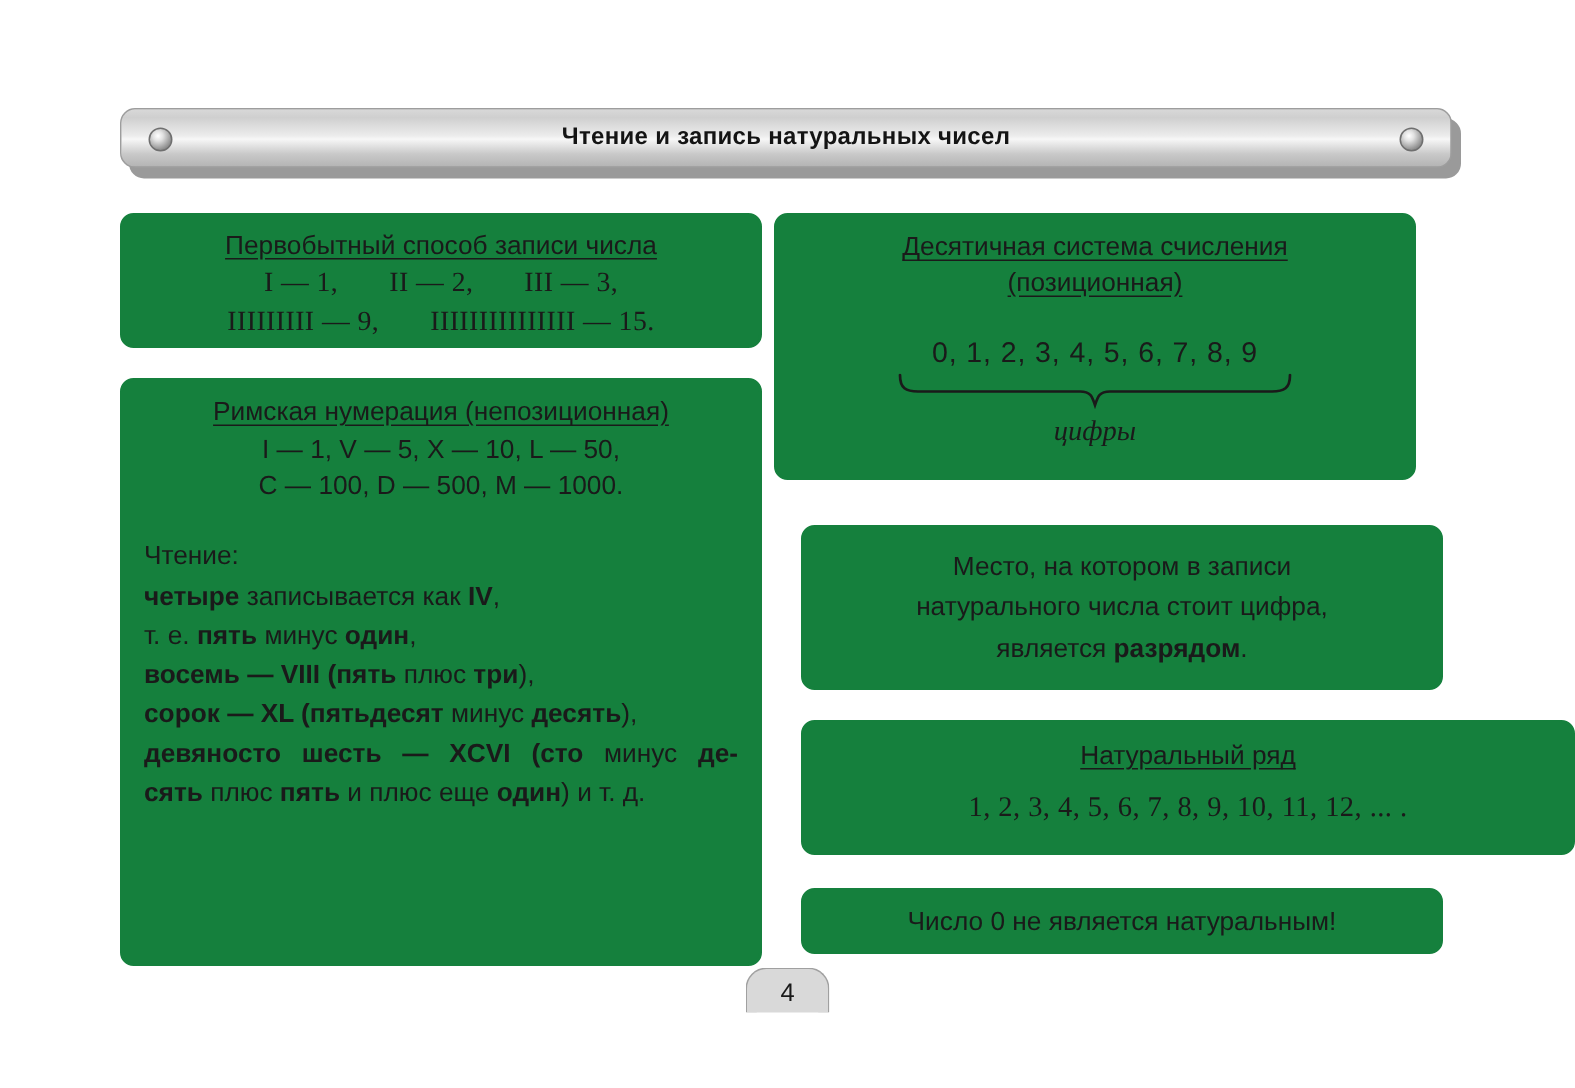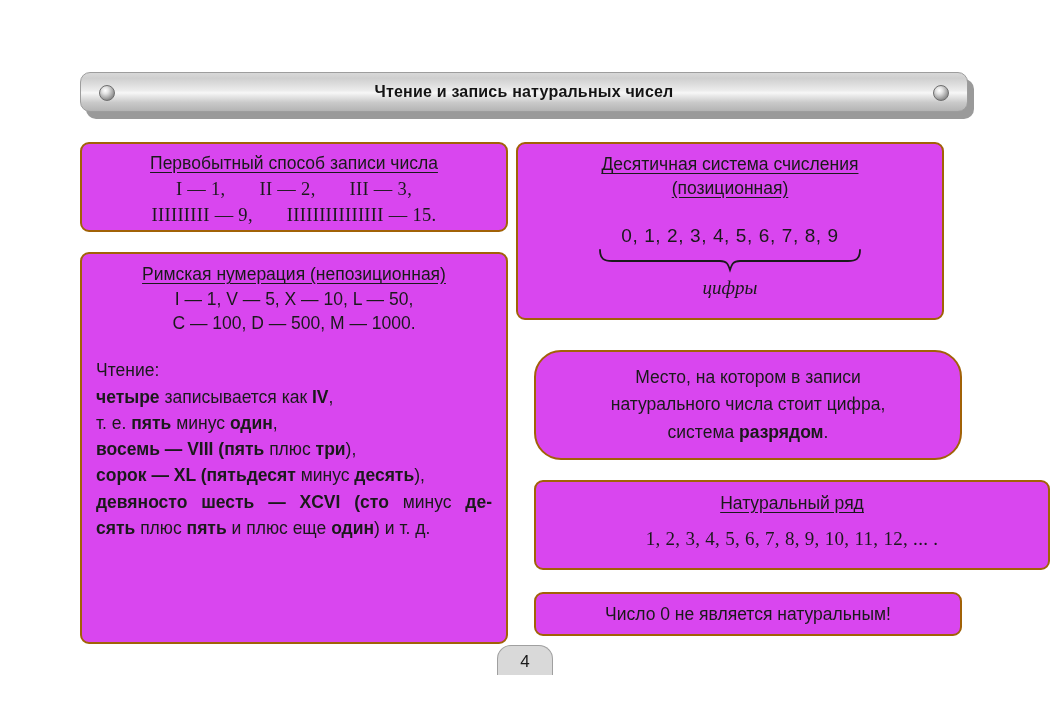--- a/index.html
+++ b/index.html
@@ -66,22 +66,22 @@
     border: 1px solid #6f6f6f;
     box-sizing: border-box;
   }
   .knob.left  { left: 18px; }
   .knob.right { right: 18px; }
 
   
   .panel {
     position: absolute;
     box-sizing: border-box;
-    background: #d946ef;
-    border: 2px solid #a16207;
+    background: #15803d;
+    border: 2px solid #15803d;
     border-radius: 9px;
   }
 
   .hd {
     text-align: center;
     font-size: 17.5px;
     text-decoration: underline;
     text-underline-offset: 3px;
     line-height: 1.35;
   }
@@ -140,21 +140,21 @@
   }
   .brace-label {
     text-align: center;
     font-family: "Liberation Serif", serif;
     font-style: italic;
     font-size: 19px;
     margin-top: 2px;
   }
 
   
-  #box-digit-place { left: 534px; top: 350px; width: 428px; height: 110px; display: flex; align-items: center; justify-content: center; border-radius: 27px; }
+  #box-digit-place { left: 534px; top: 350px; width: 428px; height: 110px; display: flex; align-items: center; justify-content: center; }
   #box-digit-place .txt { text-align: center; font-size: 17.5px; line-height: 1.55; }
 
   
   #box-natural { left: 534px; top: 480px; width: 516px; height: 90px; padding: 10px 12px 0; }
   #box-natural .series {
     margin-top: 12px;
     text-align: center;
     font-family: "Liberation Serif", serif;
     font-size: 19px;
     letter-spacing: 0.3px;
@@ -252,21 +252,21 @@
     </svg>
   </div>
   <div class="brace-label">цифры</div>
 </div>
 
 <div class="panel" id="box-digit-place">
   <div class="txt">
     <div>Место, на котором в записи</div>
     <div>натурального числа стоит цифра,</div>
     <div>
-      <span>система </span><span class="b">разрядом</span><span>.</span>
+      <span>является </span><span class="b">разрядом</span><span>.</span>
     </div>
   </div>
 </div>
 
 <div class="panel" id="box-natural">
   <div class="hd">Натуральный ряд</div>
   <div class="series">1, 2, 3, 4, 5, 6, 7, 8, 9, 10, 11, 12, ... .</div>
 </div>
 
 <div class="panel" id="box-zero">

